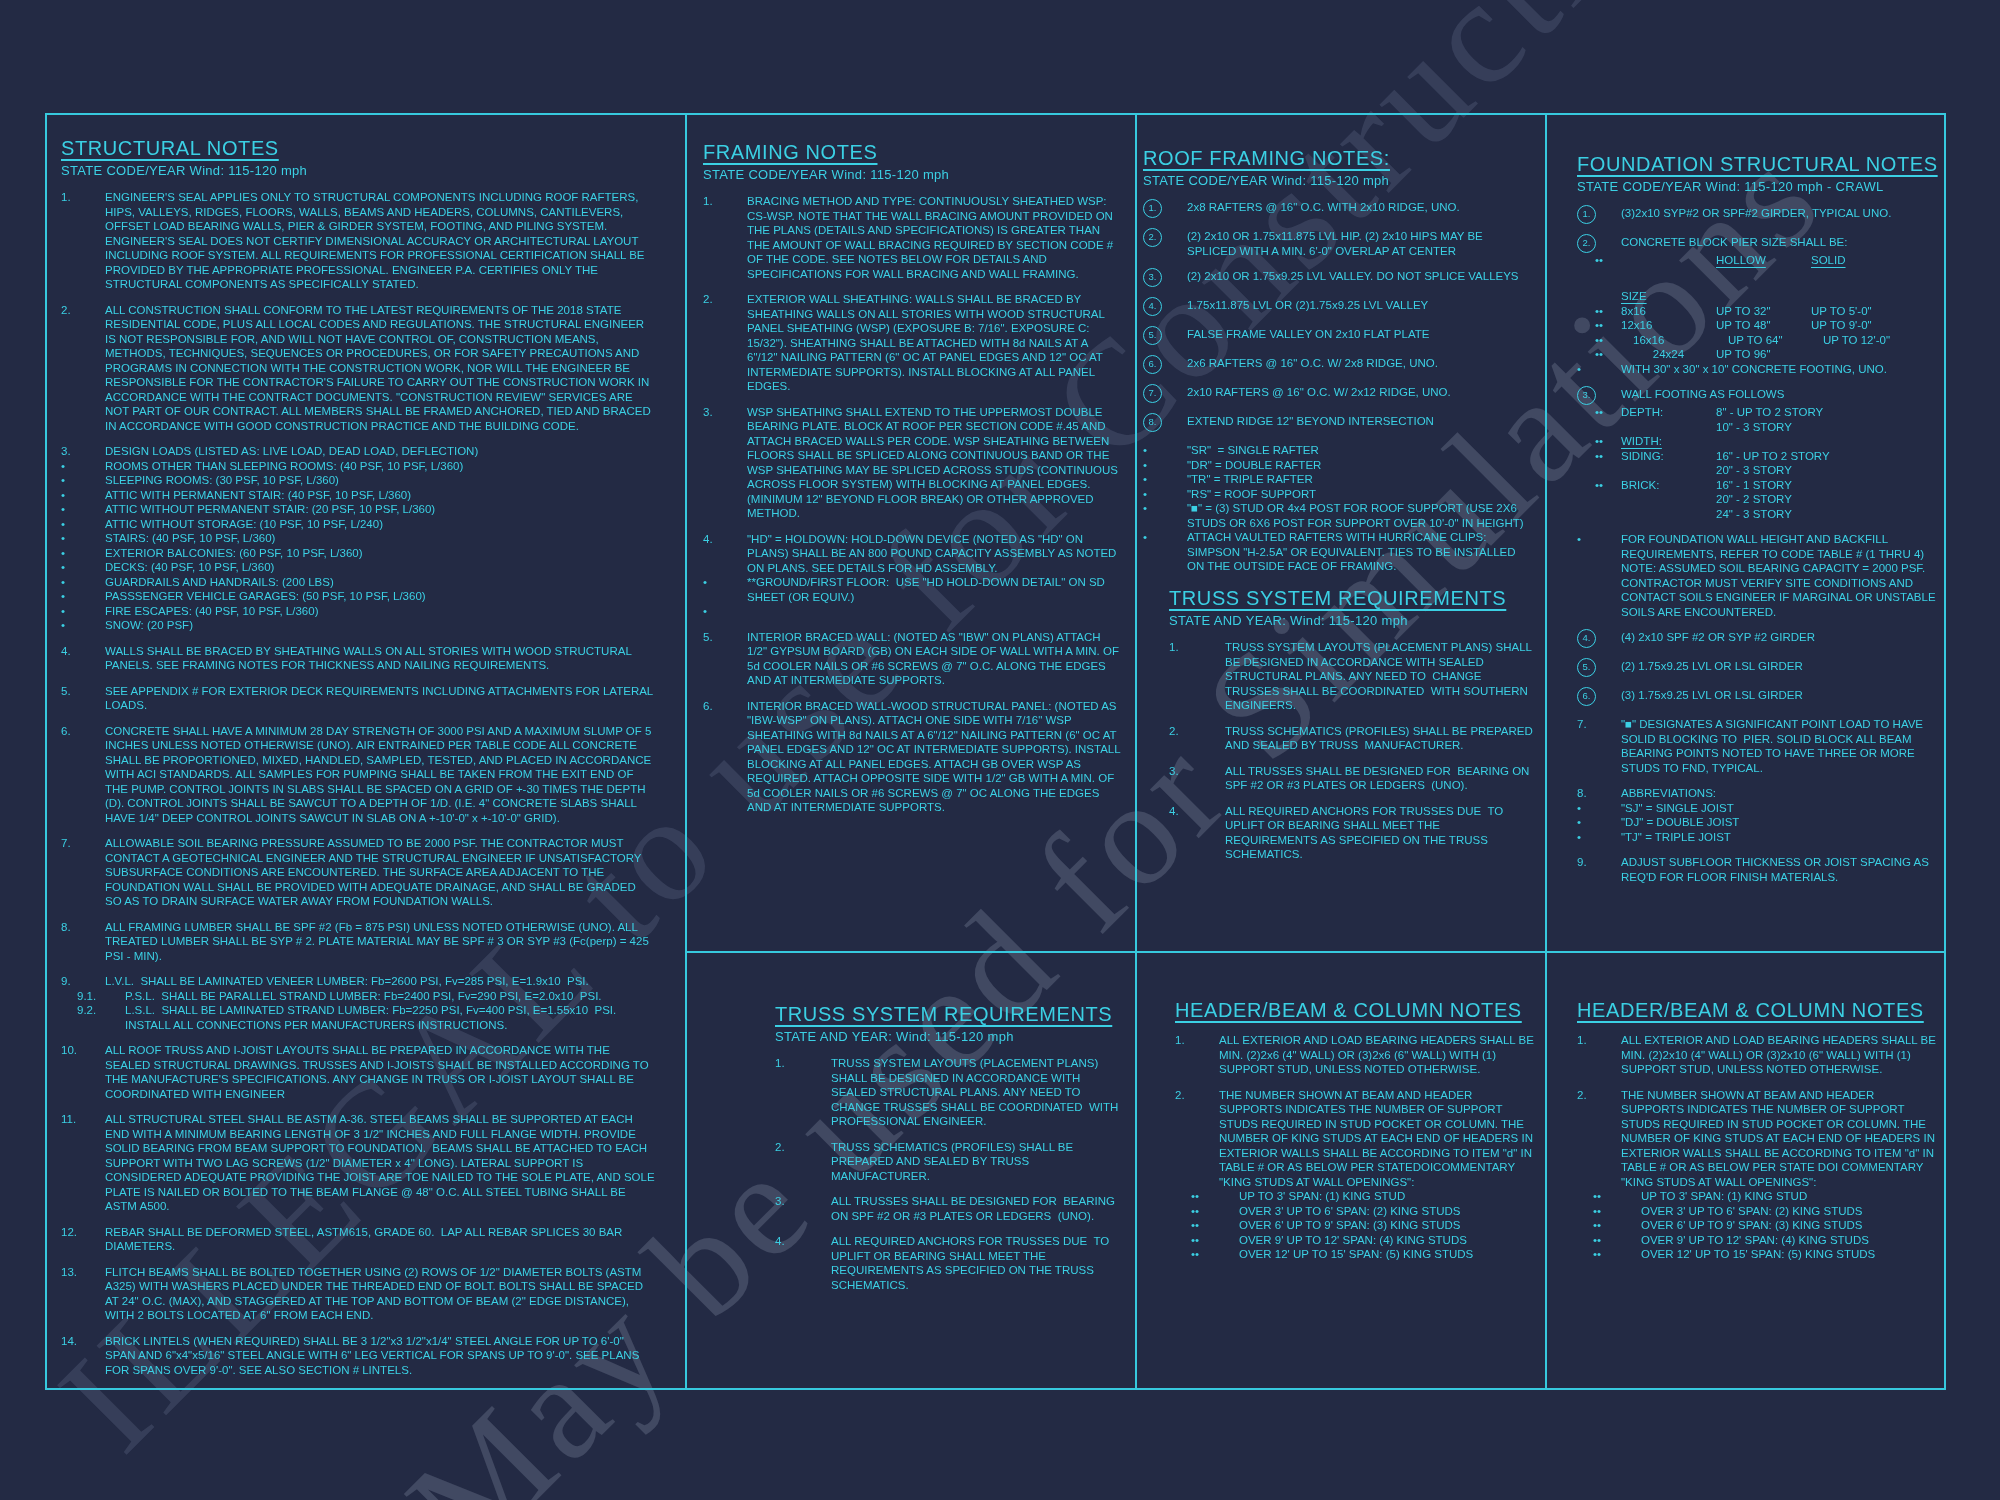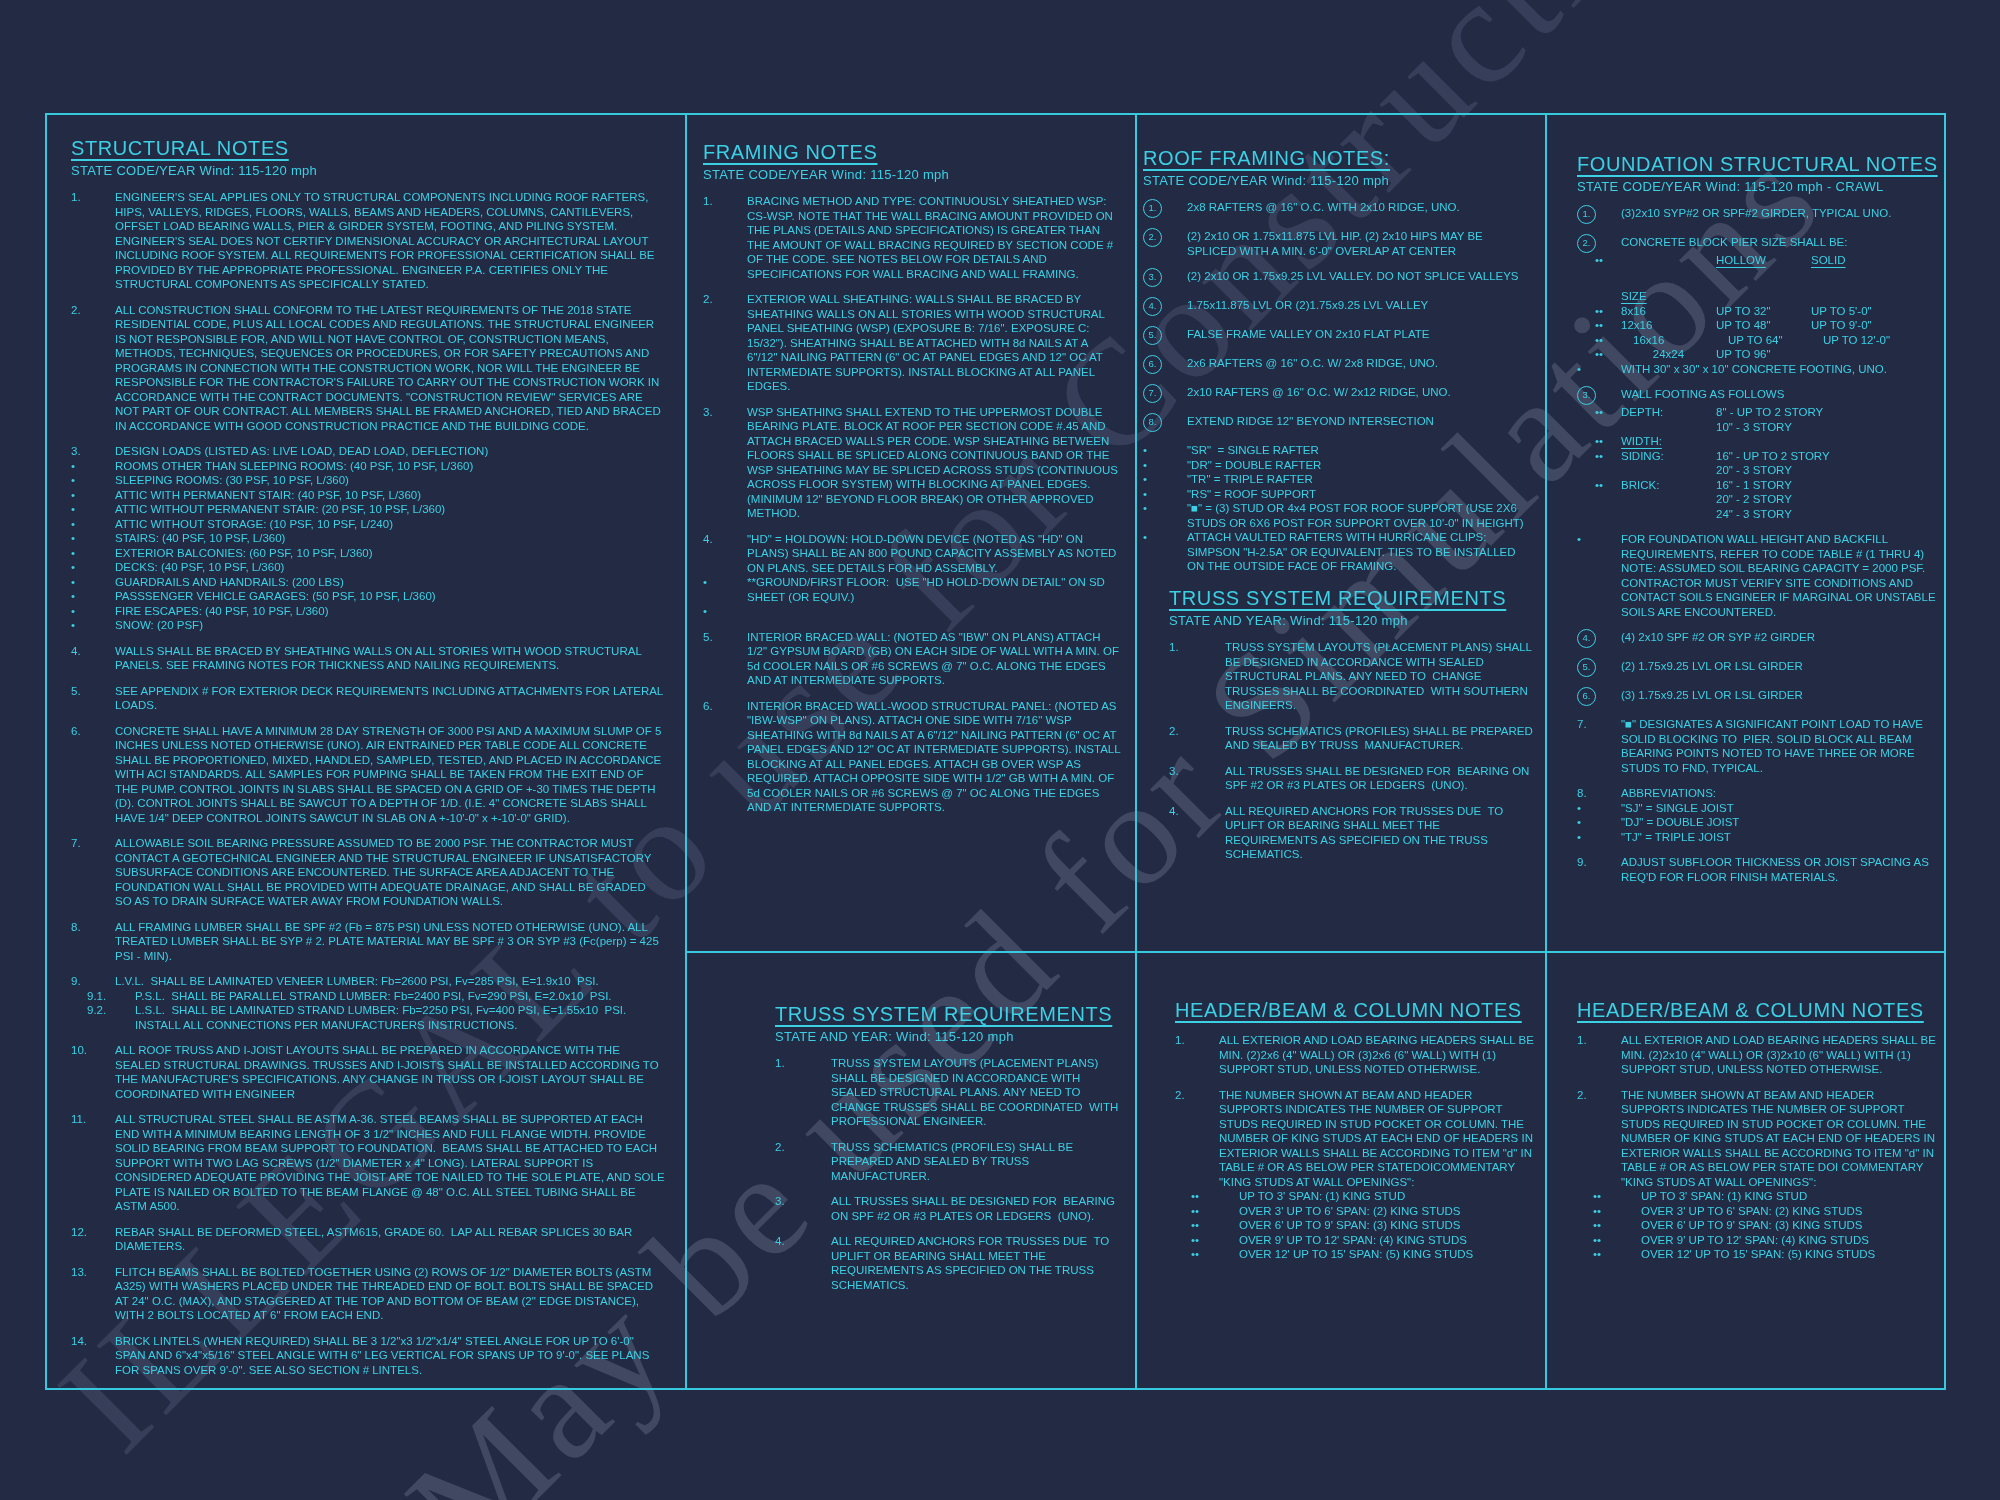--- a/index.html
+++ b/index.html
@@ -24,21 +24,21 @@
   
   .sheet-border{
     position:absolute;left:45px;top:113px;width:1897px;height:1273px;
     border:2px solid #37c9de;z-index:1;
   }
   .vline{position:absolute;top:113px;height:1277px;width:2px;background:#37c9de;z-index:2;}
   .v1{left:685px;} .v2{left:1135px;} .v3{left:1545px;}
   .hline{position:absolute;left:685px;top:951px;width:1261px;height:2px;background:#37c9de;z-index:2;}
   
   .panel{position:absolute;overflow:hidden;z-index:3;box-sizing:border-box;}
-  .p-structural{left:45px;top:113px;width:640px;height:1277px;padding:24px 20px 0 26px;}
+  .p-structural{left:35px;top:113px;width:640px;height:1277px;padding:24px 20px 0 26px;}
   .p-framing{left:685px;top:113px;width:450px;height:838px;padding:28px 14px 0 18px;}
   .p-roof{left:1135px;top:113px;width:410px;height:460px;padding:34px 10px 0 8px;}
   .p-truss-mid{left:1135px;top:573px;width:410px;height:378px;padding:14px 10px 0 34px;}
   .p-foundation{left:1545px;top:113px;width:401px;height:838px;padding:40px 8px 0 32px;}
   .p-truss-bottom{left:685px;top:951px;width:450px;height:439px;padding:52px 14px 0 90px;}
   .p-header3{left:1135px;top:951px;width:410px;height:439px;padding:48px 10px 0 40px;}
   .p-header4{left:1545px;top:951px;width:401px;height:439px;padding:48px 8px 0 32px;}
   .title{
     font-size:20px;font-weight:normal;letter-spacing:.6px;margin:0 0 3px 0;
     text-decoration:underline;text-underline-offset:4px;

